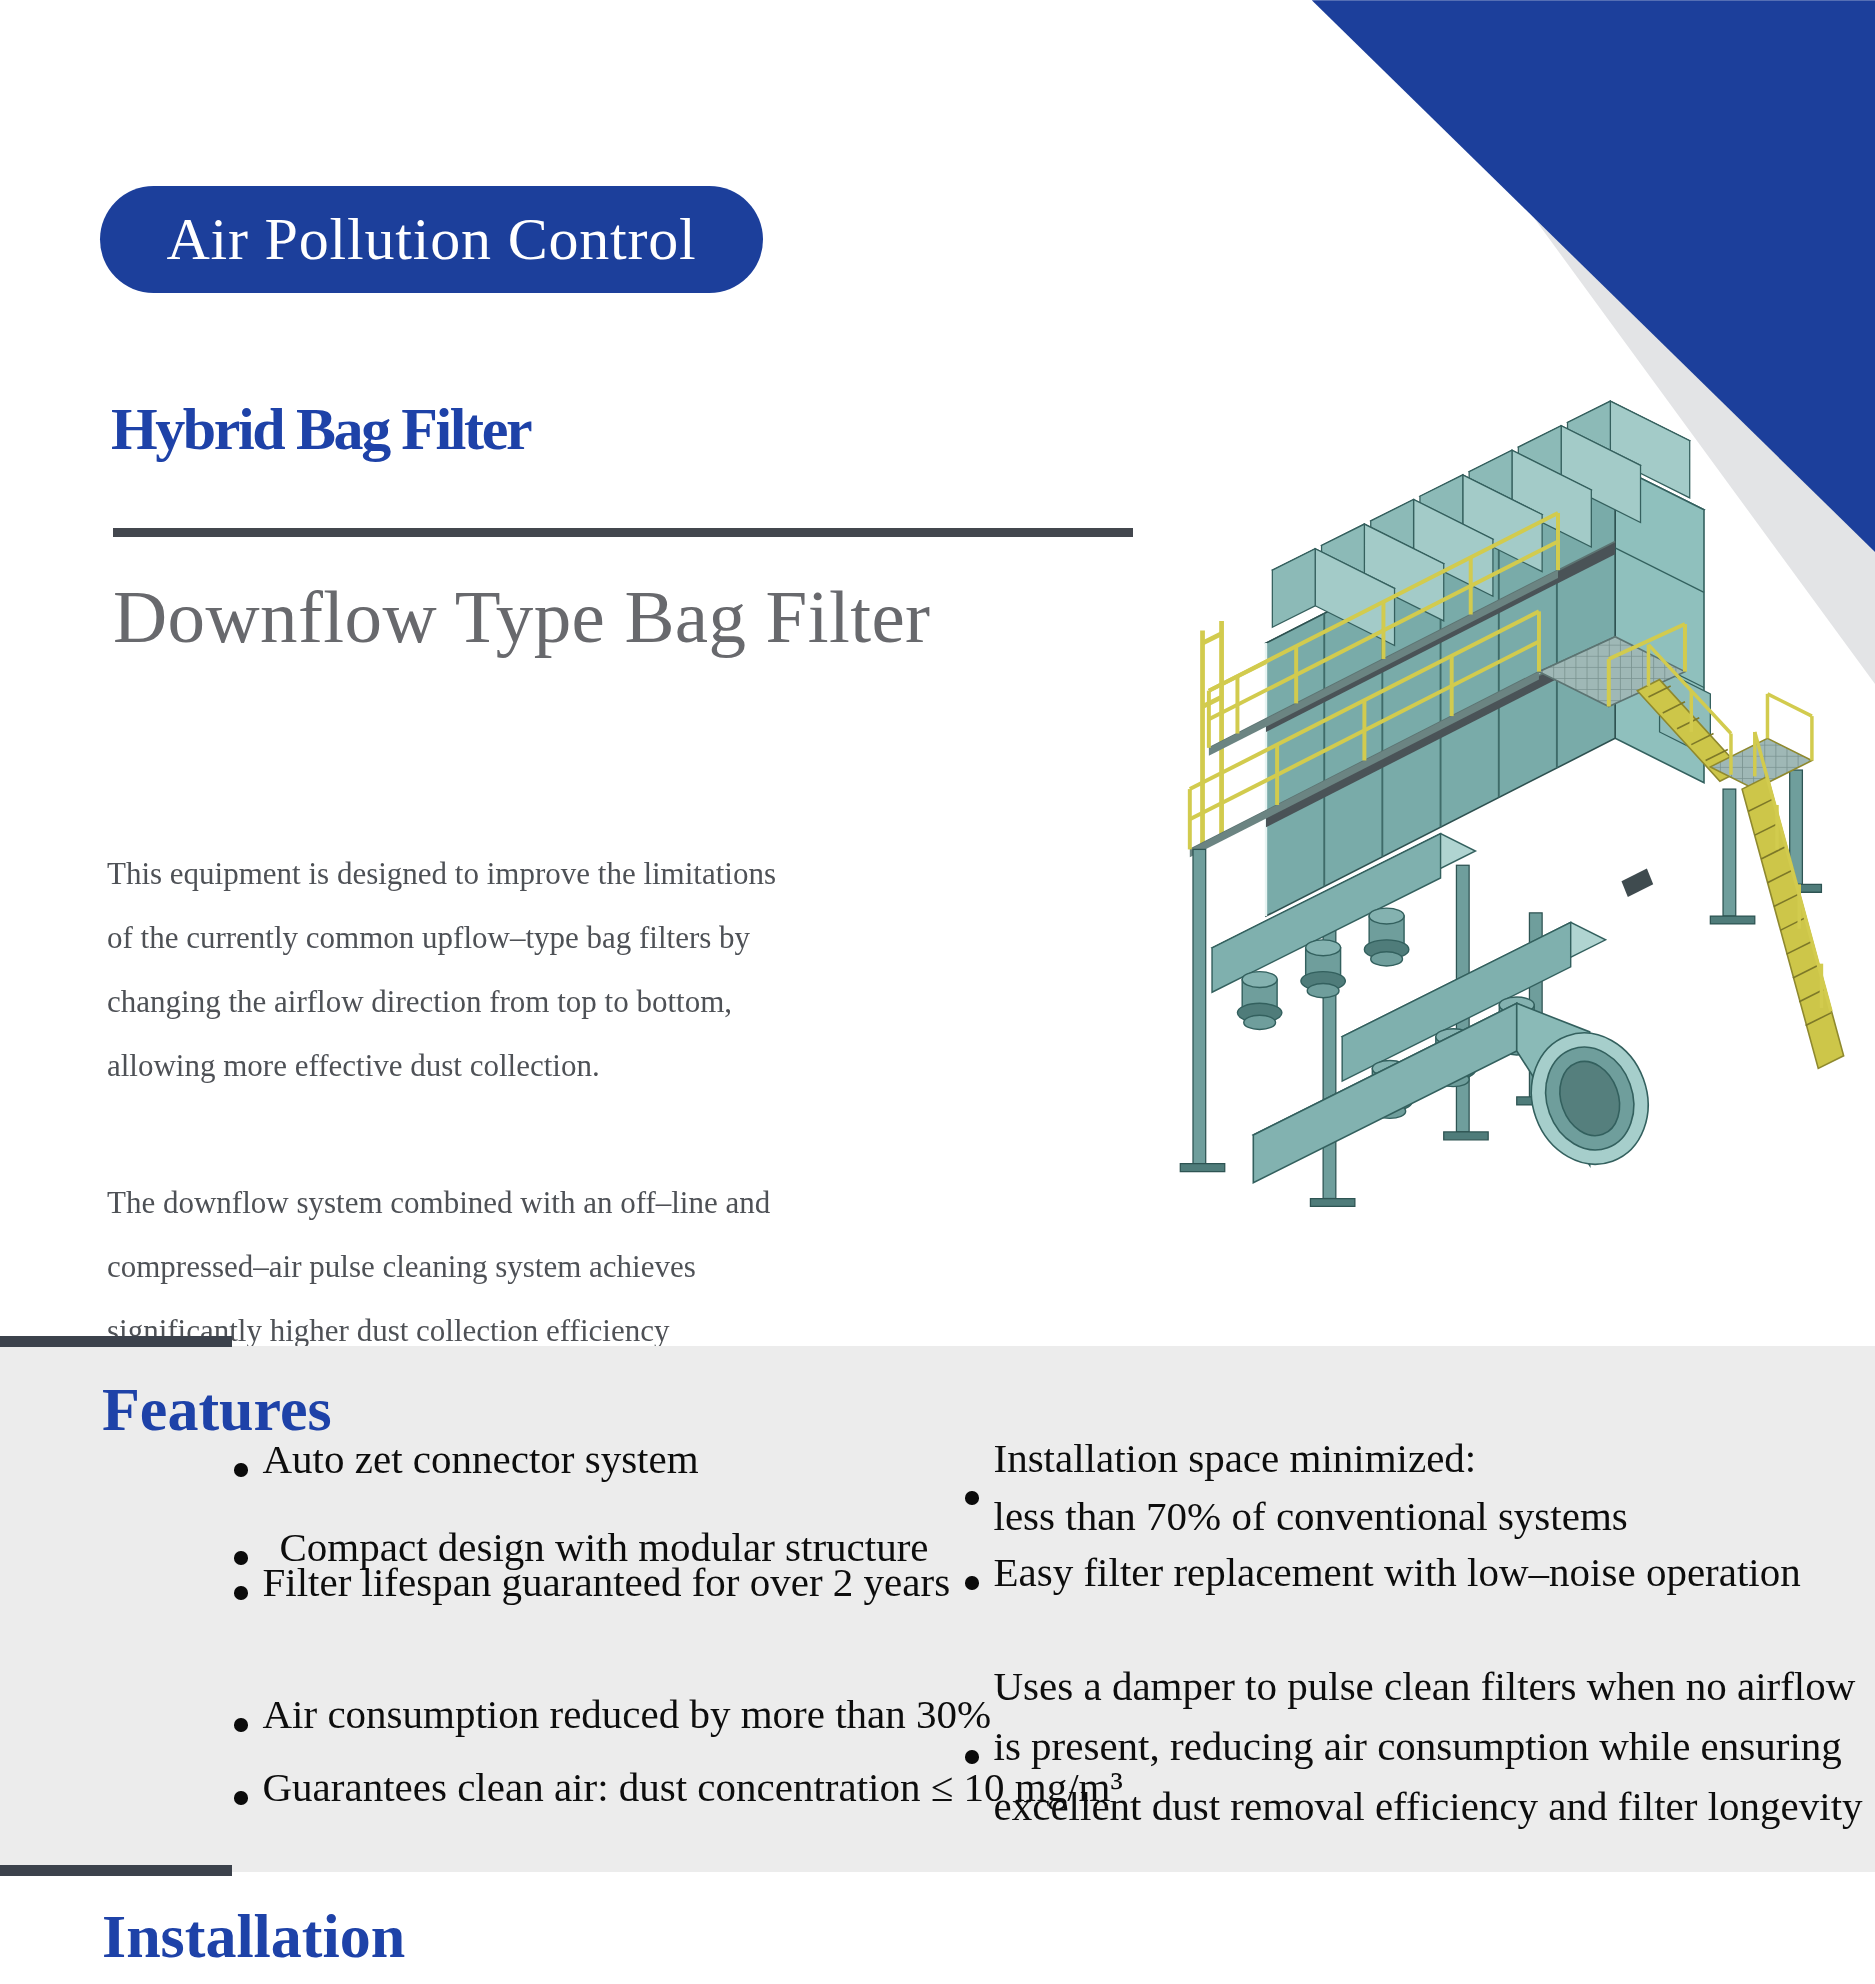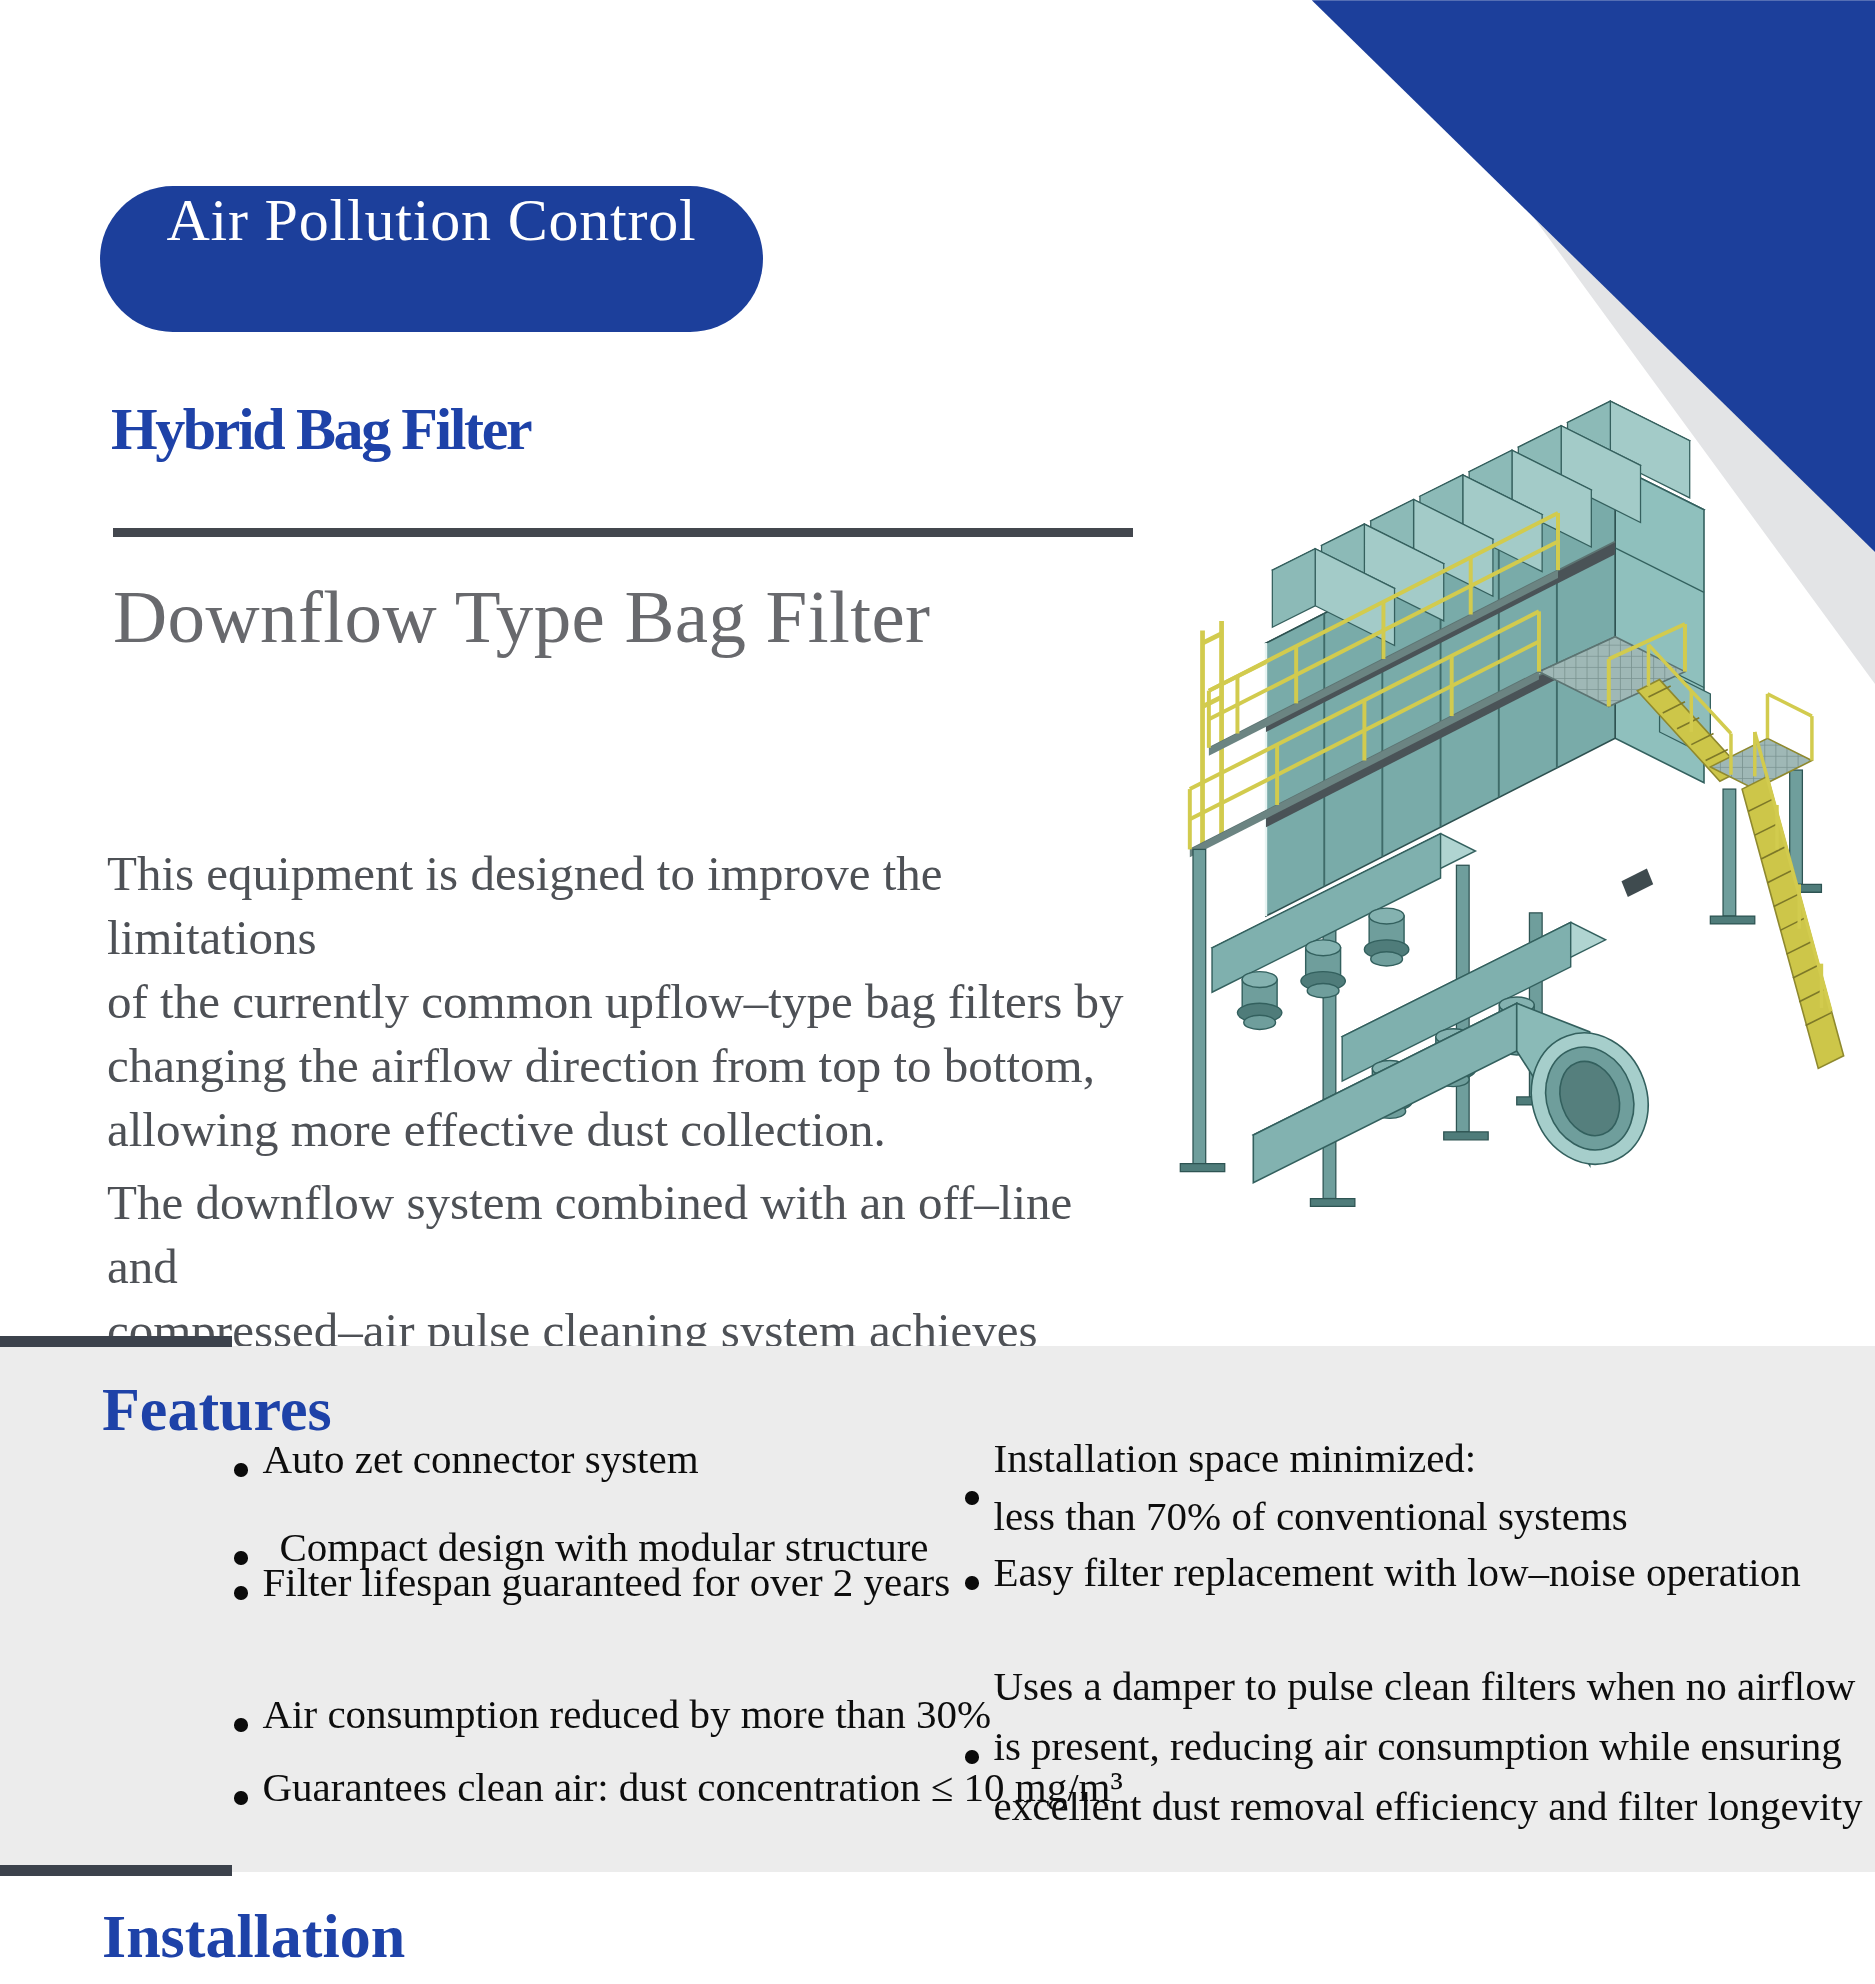--- a/index.html
+++ b/index.html
@@ -5,37 +5,37 @@
   html,body{margin:0;padding:0;}
   body{
     width:1875px;height:2813px;position:relative;overflow:hidden;
     background:#ffffff;
     font-family:"Liberation Serif","DejaVu Serif",serif;
   }
 
   
   .corner-svg{position:absolute;top:0;left:0;width:1875px;height:953px;}
   .badge{
-    position:absolute;left:100px;top:186px;width:663px;height:146px;
+    position:absolute;left:100px;top:186px;width:663px;height:107px;
     background:#1c3f9b;border-radius:73px;
-    display:flex;align-items:flex-start;justify-content:center;
+    display:flex;align-items:center;justify-content:center;
   }
   .badge-label{color:#ffffff;font-size:60px;letter-spacing:0.8px;}
   .page-title{
     position:absolute;left:111px;top:395px;
     font-size:60px;font-weight:bold;color:#1e42a8;letter-spacing:-2.4px;white-space:nowrap;
   }
   .title-rule{position:absolute;left:113px;top:528px;width:1020px;height:8.7px;background:#43474e;}
   .page-subtitle{
     position:absolute;left:113px;top:574px;
     font-size:75px;color:#68696d;letter-spacing:0.4px;white-space:nowrap;
   }
   .intro{
     position:absolute;left:107px;width:1032px;
-    font-size:49px;line-height:64px;color:#4e5156;white-space:pre-line;
+    font-size:31px;line-height:64px;color:#4e5156;white-space:pre-line;
   }
   .intro-1{top:842px;}
   .intro-2{top:1171px;}
 
   
   .equip-svg{position:absolute;left:1120px;top:389px;width:730px;height:897px;}
 
   
   .features-panel{position:absolute;left:0;top:1346px;width:1875px;height:526px;background:#ececec;}
   .section-bar{position:absolute;left:0;width:232px;height:11px;background:#3c424c;}

